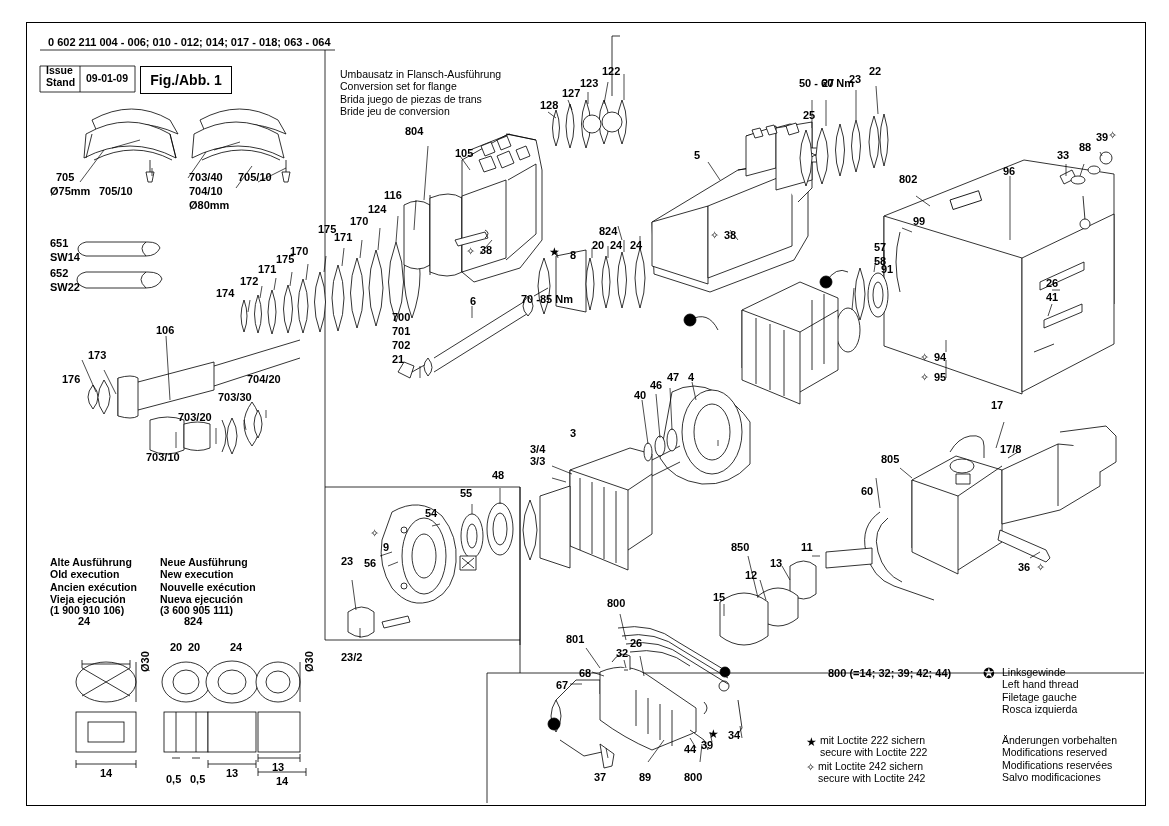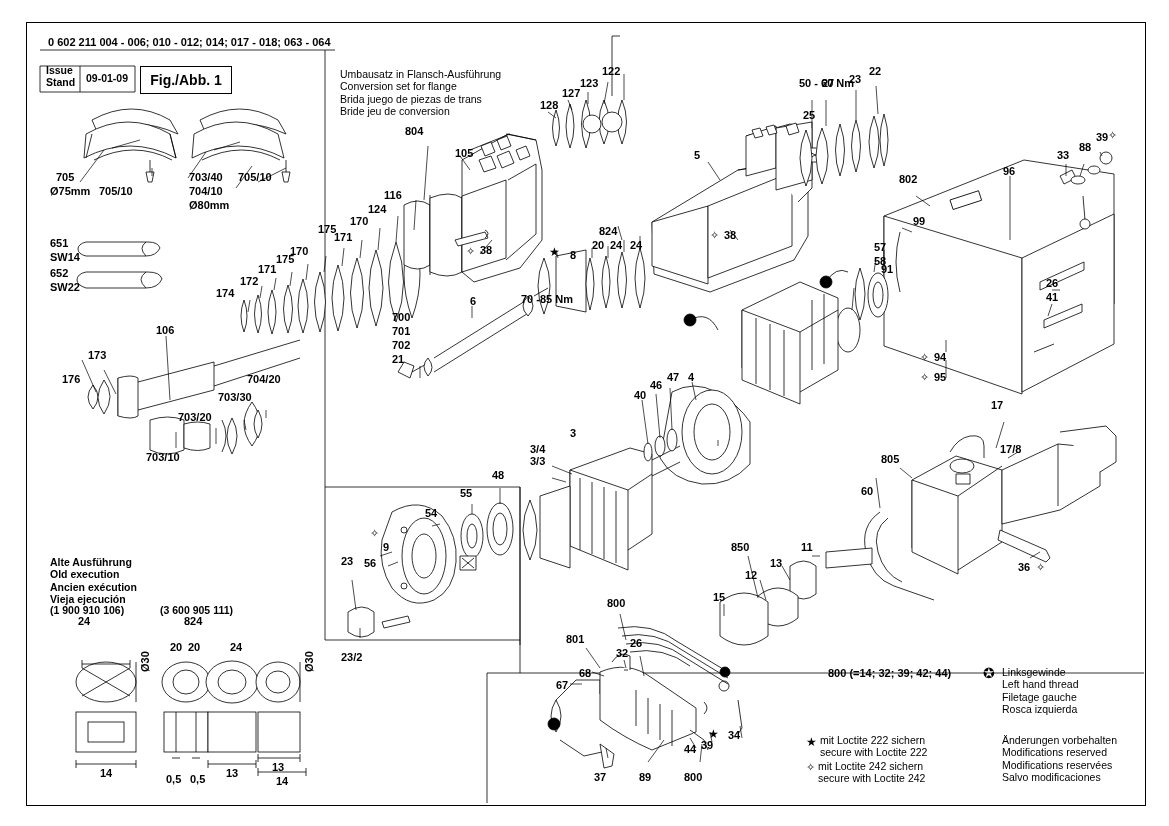--- a/index.html
+++ b/index.html
@@ -521,20 +521,24 @@
   <div class="lbl" style="left:684px;top:744px;">44</div>
   <div class="lbl" style="left:701px;top:740px;">39</div>
   <div class="star" style="left:708px;top:728px;">★</div>
   <div class="lbl" style="left:728px;top:730px;">34</div>
 
   <div class="txtb" style="left:50px;top:556px;">Alte Ausführung
 Old execution
 Ancien exécution
 Vieja ejecución</div>
   <div class="txtb" style="left:50px;top:604px;">(1 900 910 106)</div>
+  <div class="txtb" style="left:160px;top:556px;">Neue Ausführung
+New execution
+Nouvelle exécution
+Nueva ejecución</div>
   <div class="txtb" style="left:160px;top:604px;">(3 600 905 111)</div>
 
   <div class="lbl" style="left:78px;top:616px;">24</div>
   <div class="lbl" style="left:184px;top:616px;">824</div>
   <div class="lbl" style="left:170px;top:642px;">20</div>
   <div class="lbl" style="left:188px;top:642px;">20</div>
   <div class="lbl" style="left:230px;top:642px;">24</div>
   <div class="lbl" style="left:140px;top:672px;transform:rotate(-90deg);transform-origin:left top;">Ø30</div>
   <div class="lbl" style="left:304px;top:672px;transform:rotate(-90deg);transform-origin:left top;">Ø30</div>
   <div class="lbl" style="left:100px;top:768px;">14</div>

